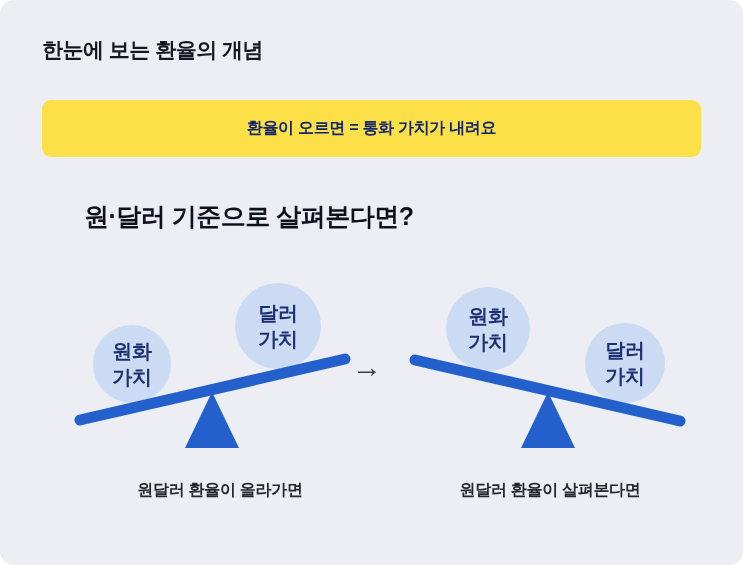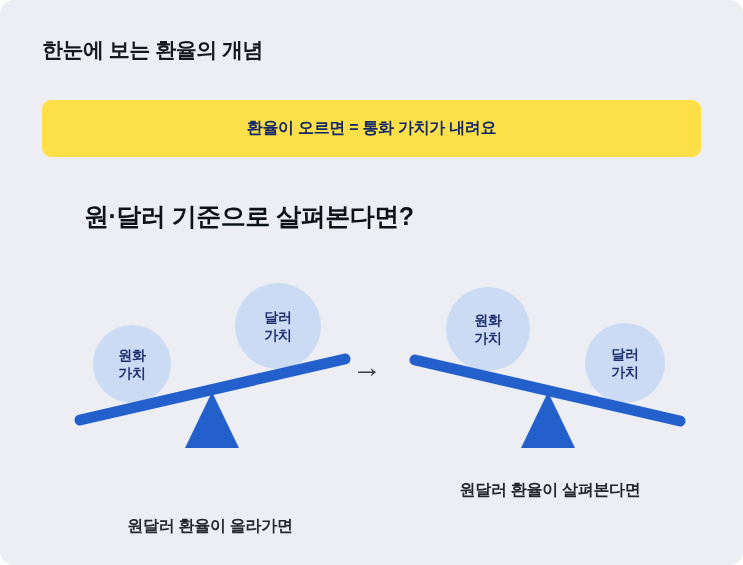--- a/index.html
+++ b/index.html
@@ -44,41 +44,41 @@
   .panel { position:absolute; width:300px; height:200px; top:0; }
   .panel-left  { left:60px; }
   .panel-right { left:400px; }
   .panel svg { position:absolute; left:0; top:0; }
 
   .bubble {
     position:absolute; border-radius:50%;
     background:#cbdbf4;
     display:flex; flex-direction:column;
     align-items:center; justify-content:center;
-    color:#1d2f6e; font-weight:700; font-size:14px;
+    color:#1d2f6e; font-weight:700; font-size:20px;
     line-height:1.3; letter-spacing:-0.3px;
     text-align:center;
   }
   .b-won-1    { left:33px;  top:63px; width:78px; height:78px; }
   .b-dollar-1 { left:175px; top:21px; width:86px; height:86px; }
   .b-won-2    { left:46px;  top:25px; width:84px; height:84px; }
   .b-dollar-2 { left:185px; top:61px; width:80px; height:80px; }
 
   .arrow {
     position:absolute; left:352px; top:88px;
     font-size:30px; color:#3a3f48; font-weight:400;
   }
 
   .caption {
     position:absolute; top:218px; width:300px;
     text-align:center;
     font-size:16px; font-weight:700; color:#23262d;
     letter-spacing:-0.3px;
   }
-  .caption-left  { left:60px;margin-top:36px; }
+  .caption-left  { left:70px; }
   .caption-right { left:400px; }
 </style>
 </head>
 <body>
 
 <div class="canvas">
 
   <h1 class="page-title">한눈에 보는 환율의 개념</h1>
 
   <div class="info-boxes">

